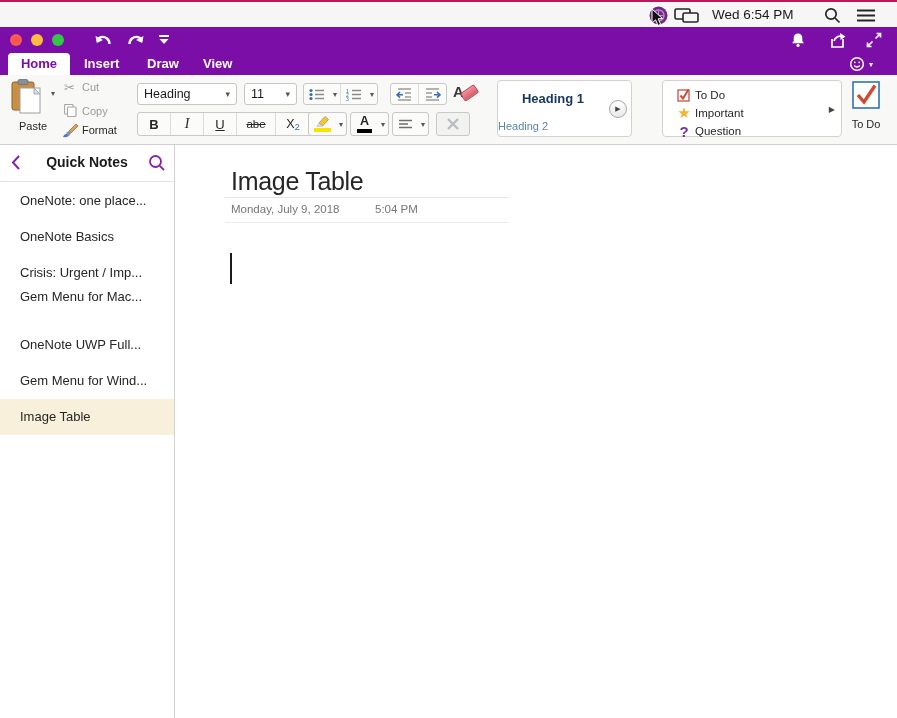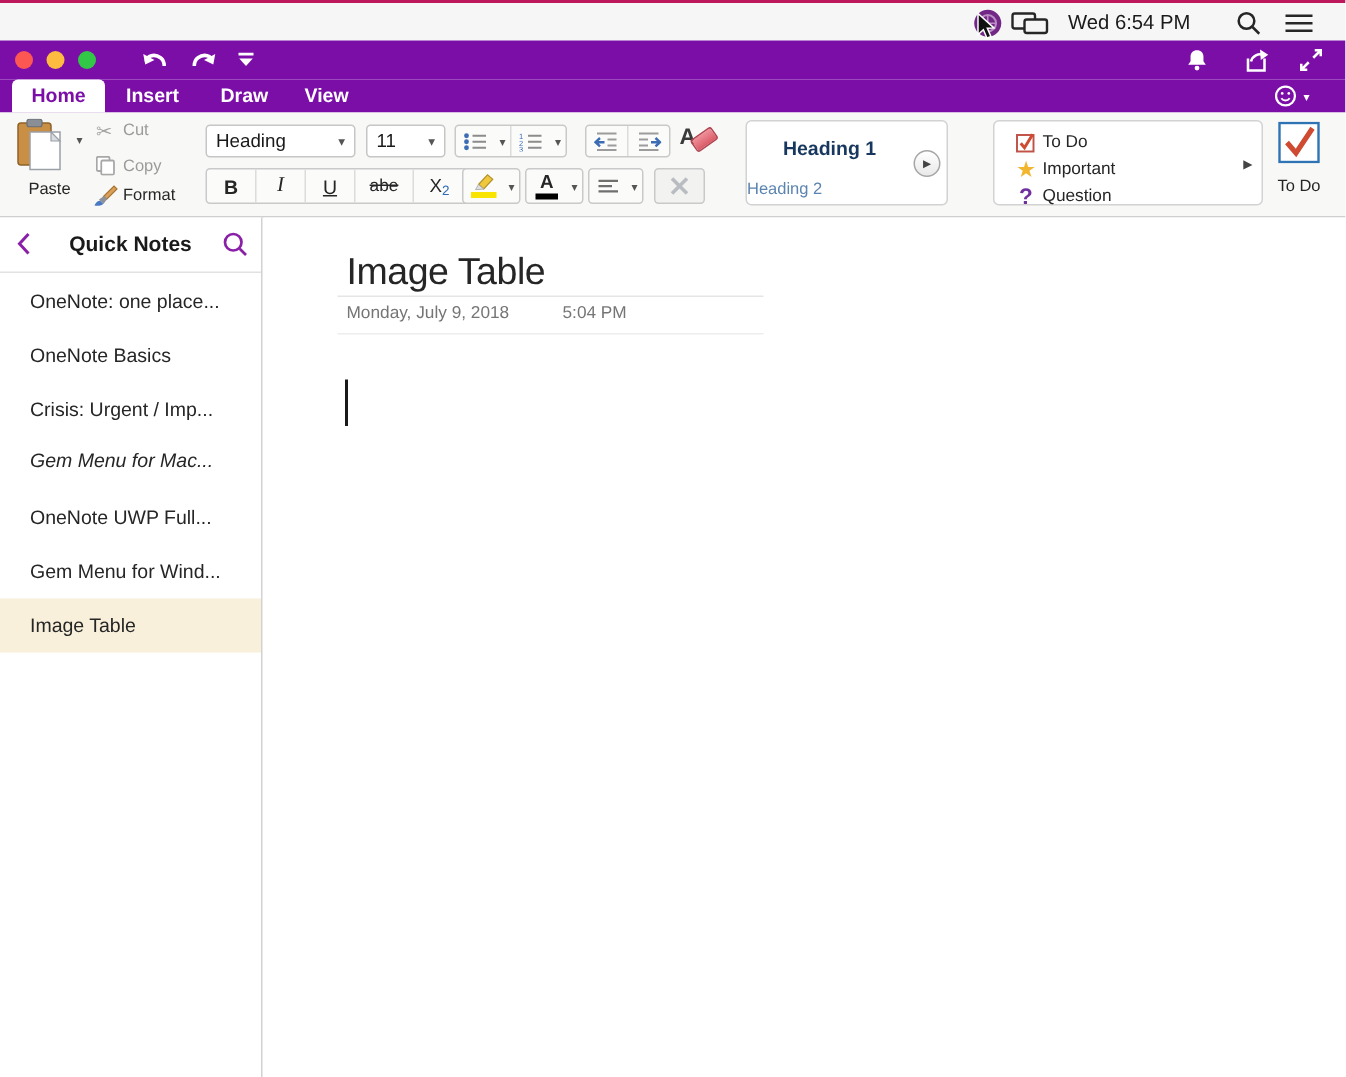--- a/index.html
+++ b/index.html
@@ -340,21 +340,21 @@
       <svg width="18" height="18">
           <circle cx="7.5" cy="7.5" r="5.5" fill="none" stroke="#8a1fa8" stroke-width="1.8"></circle>
           <path d="M11.8 11.8l4.2 4.2" stroke="#8a1fa8" stroke-width="1.8"></path>
         </svg>
     </span>
   </div>
 
   <div class="sb-item" style="top:38px;">OneNote: one place...</div>
   <div class="sb-item" style="top:74px;">OneNote Basics</div>
   <div class="sb-item" style="top:110px;">Crisis: Urgent / Imp...</div>
-  <div class="sb-item" style="top:144px;font-style:italic;">Gem Menu for Mac...</div>
+  <div class="sb-item" style="top:134px;">Gem Menu for Mac...</div>
   <div class="sb-item" style="top:182px;">OneNote UWP Full...</div>
   <div class="sb-item" style="top:218px;">Gem Menu for Wind...</div>
   <div class="sb-item selected" style="top:254px;">Image Table</div>
 
 </div>
 
 <div class="canvas">
   <div class="pg-title">Image Table</div>
   <div class="pg-line" style="top:52px;"></div>
   <div class="pg-date" style="left:55px;">Monday, July 9, 2018</div>

